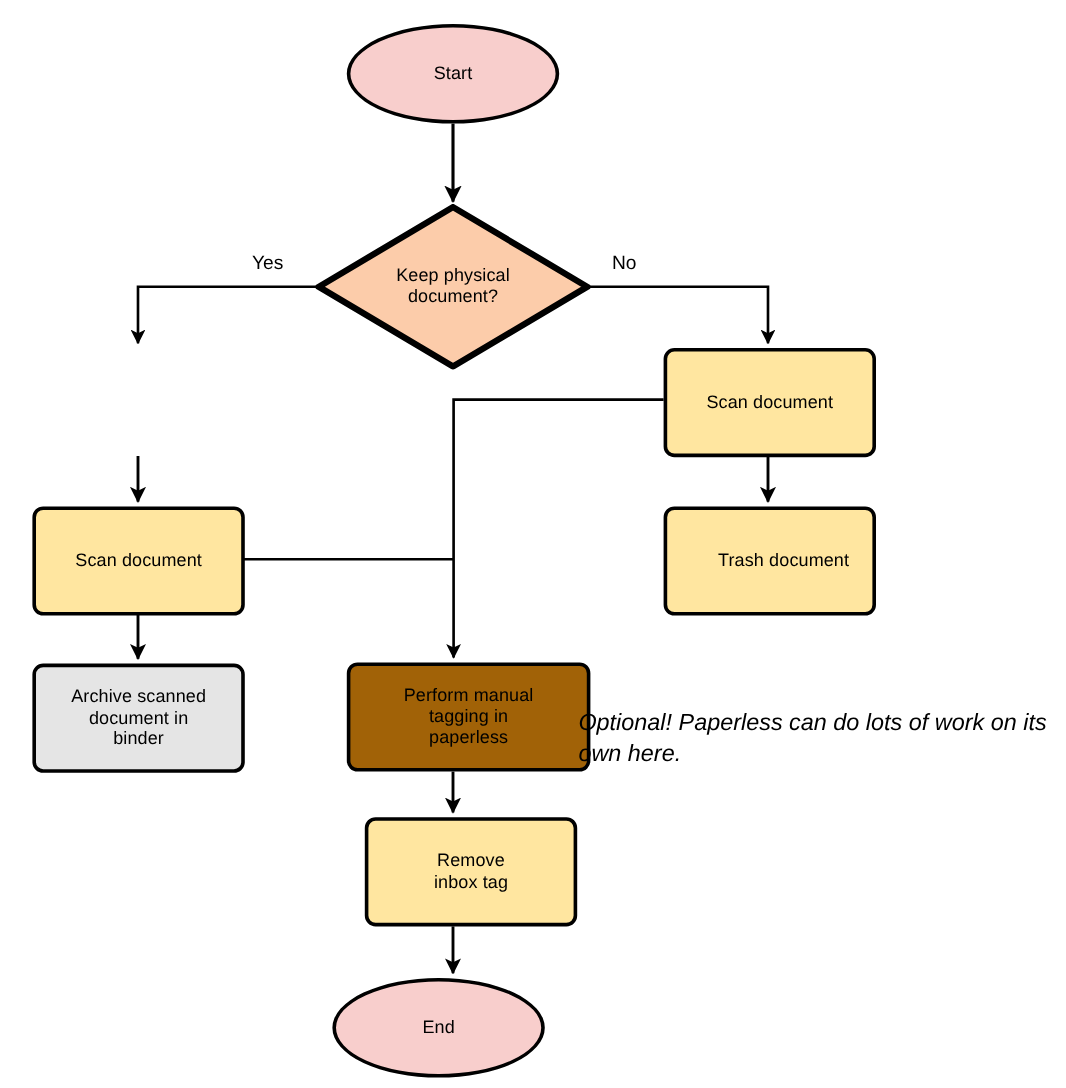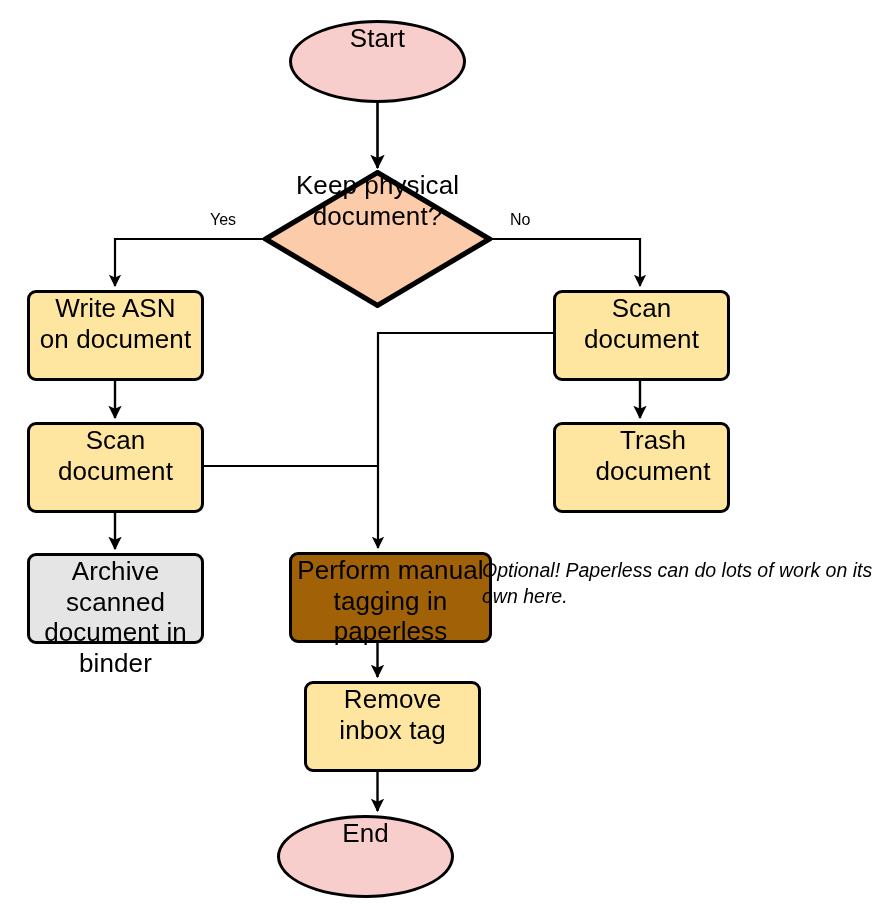--- a/index.html
+++ b/index.html
@@ -23,25 +23,25 @@
     position: absolute;
     left: 0;
     top: 0;
     width: 888px;
     height: 907px;
   }
   .node {
     position: absolute;
     box-sizing: border-box;
     display: flex;
-    align-items: flex-start;
+    align-items: center;
     justify-content: center;
     text-align: center;
     color: #000000;
-    font-size: 26px;
+    font-size: 15px;
     line-height: 1.18;
     letter-spacing: 0.1px;
     white-space: pre-line;
     z-index: 3;
   }
   .node-terminal {
     border: 3px solid #000000;
     border-radius: 50%;
   }
   .node-process {
@@ -118,24 +118,20 @@
   </div>
 
   <div class="node node-decision" style="left:263px; top:170px; width:229px; height:138px;">
     <svg class="decision-shape" viewBox="0 0 229 138" preserveAspectRatio="none" xmlns="http://www.w3.org/2000/svg">
       <polygon points="114.5,2.6 226.4,69 114.5,135.4 2.6,69" fill="#fcccaa" stroke="#000000" stroke-width="5.2" stroke-linejoin="miter"></polygon>
     </svg>
     <span class="decision-label">Keep physical
 document?</span>
   </div>
 
-  <div class="node node-process" style="left:27px; top:290px; width:177px; height:91px; background:#ffe6a0;">
-    <span>Write ASN
-on document</span>
-  </div>
 
   <div class="node node-process" style="left:27px; top:422px; width:177px; height:91px; background:#ffe6a0;">
     <span>Scan document</span>
   </div>
 
   <div class="node node-process" style="left:27px; top:553px; width:177px; height:91px; background:#e5e5e5;">
     <span>Archive scanned
 document in
 binder</span>
   </div>
@@ -160,15 +156,15 @@
   </div>
 
   <div class="node node-terminal" style="left:277px; top:815px; width:177px; height:83px; background:#f8cecc;">
     <span>End</span>
   </div>
 
   <div class="edge-label" style="left:210px; top:211px;">Yes</div>
 
   <div class="edge-label" style="left:510px; top:211px;">No</div>
 
-  <div class="note" style="left:482px; top:558px; width:400px;">Optional! Paperless can do lots of work on its own here.</div>
+  <div class="note" style="left:482px; top:590px; width:400px;">Optional! Paperless can do lots of work on its own here.</div>
 
 </div>
 
 </body></html>

